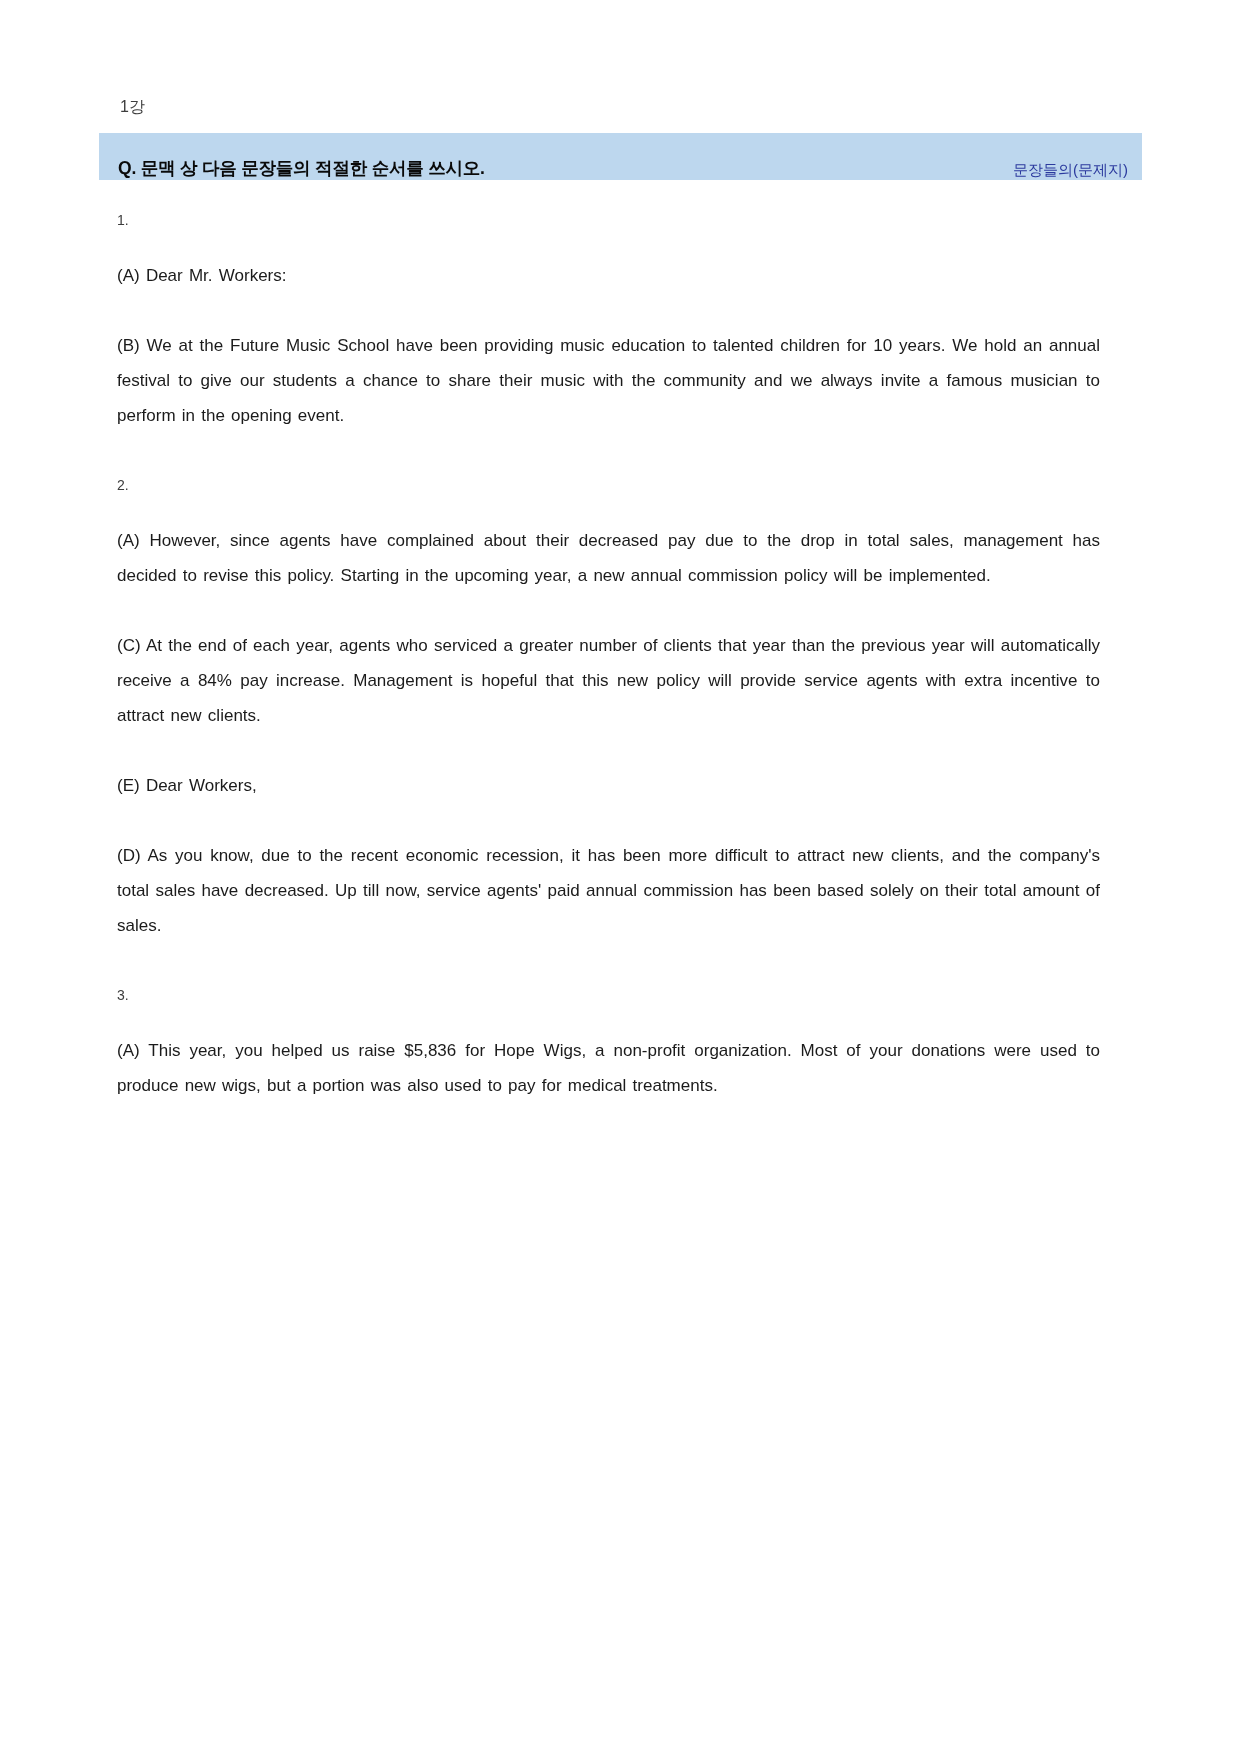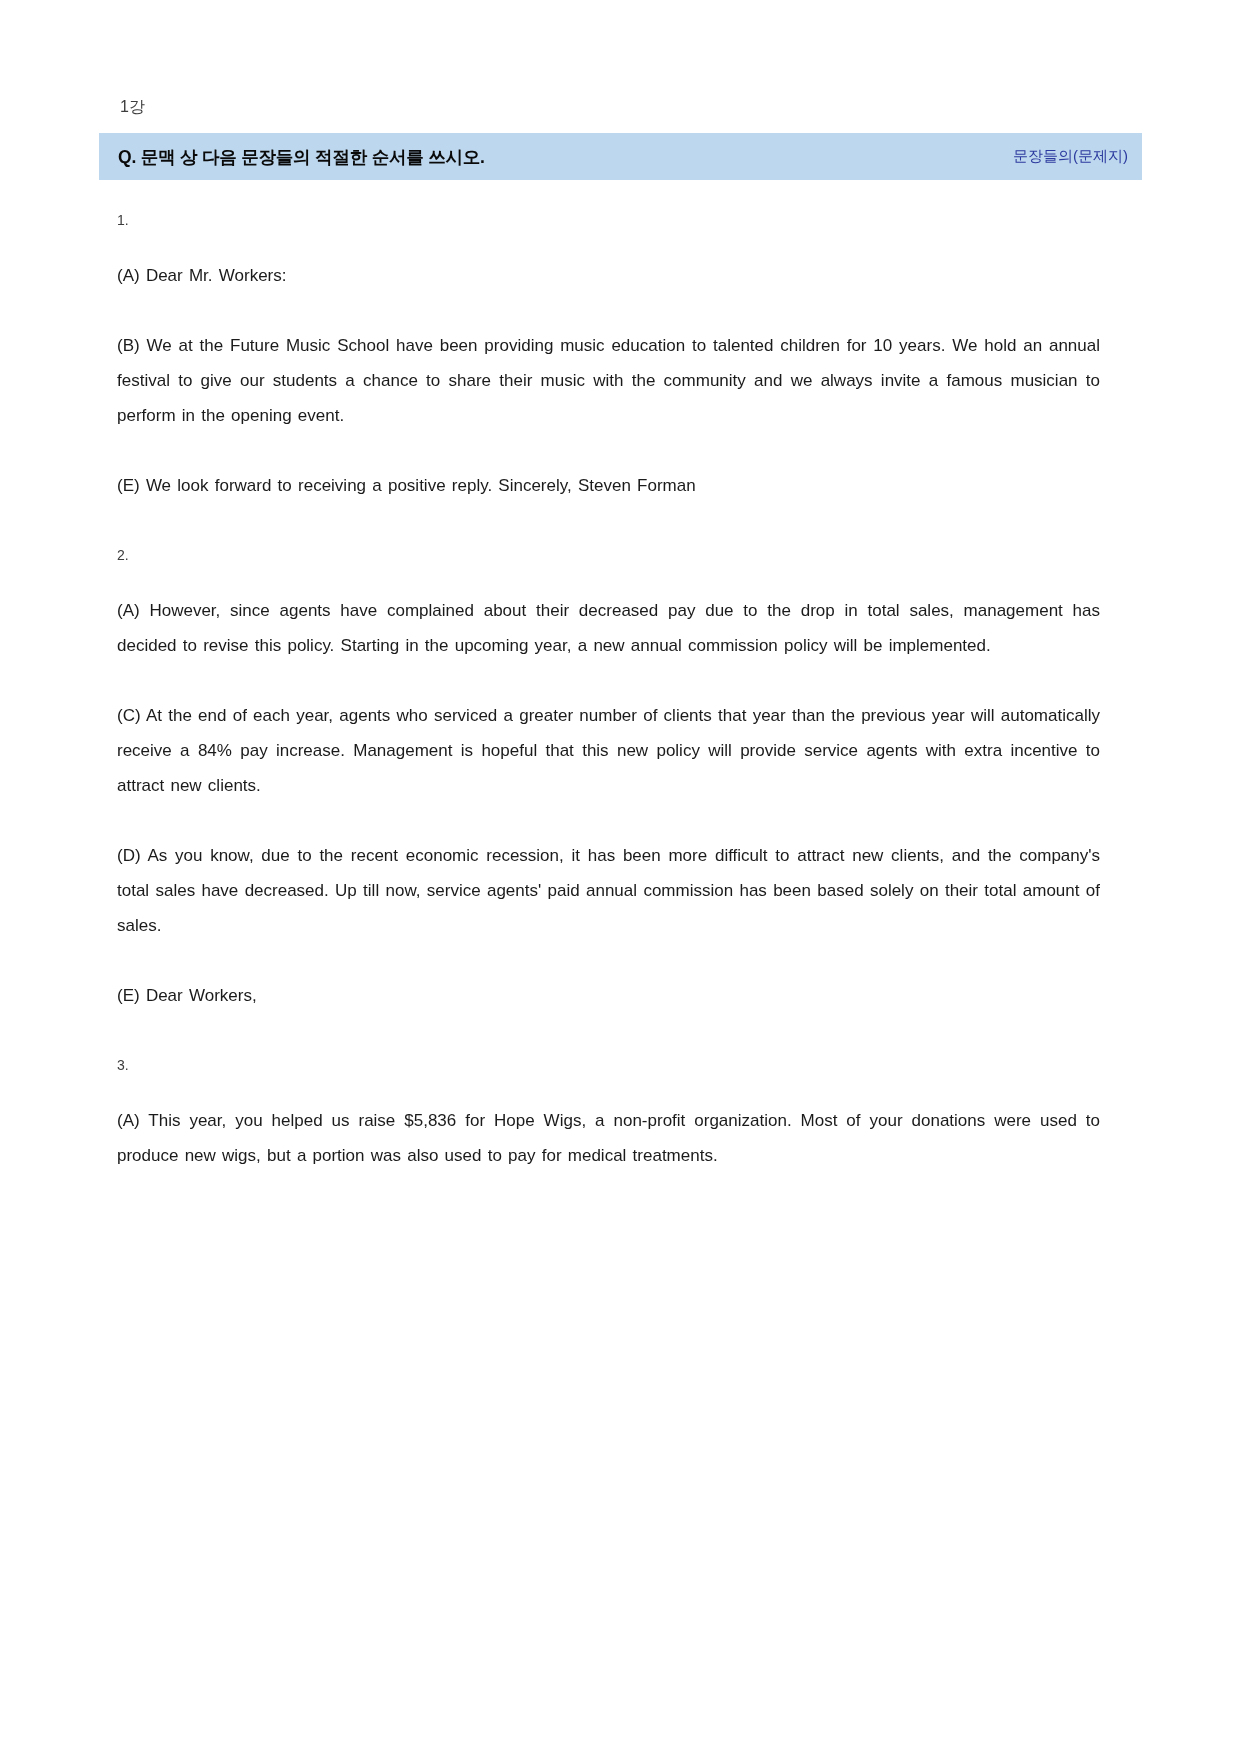--- a/index.html
+++ b/index.html
@@ -23,21 +23,21 @@
     margin-left: 20px;
   }
   .banner {
     position: absolute;
     left: 99px;
     top: 133px;
     width: 1043px;
     height: 47px;
     background: var(--banner-bg, #bdd7ee);
     display: flex;
-    align-items: center;
+    align-items: flex-end;
     justify-content: space-between;
     box-sizing: border-box;
     padding: 0 14px 0 19px;
   }
   .banner-title {
     font-size: 17.5px;
     font-weight: 700;
     color: #0a0a0a;
     letter-spacing: -0.2px;
     white-space: nowrap;
@@ -76,24 +76,23 @@
 <div class="banner">
   <span class="banner-title">Q. 문맥 상 다음 문장들의 적절한 순서를 쓰시오.</span>
   <span class="banner-tag">문장들의(문제지)</span>
 </div>
 
 <div class="content">
 
   <div class="sec-num">1.</div>
   <p class="para">(A) Dear Mr. Workers:</p>
   <p class="para">(B) We at the Future Music School have been providing music education to talented children for 10 years. We hold an annual festival to give our students a chance to share their music with the community and we always invite a famous musician to perform in the opening event.</p>
-  <p class="para">(E) We look forward to receiving a positive reply. Sincerely, Steven Forman</p>
 
   <div class="sec-num">2.</div>
   <p class="para">(A) However, since agents have complained about their decreased pay due to the drop in total sales, management has decided to revise this policy. Starting in the upcoming year, a new annual commission policy will be implemented.</p>
   <p class="para">(C) At the end of each year, agents who serviced a greater number of clients that year than the previous year will automatically receive a 84% pay increase. Management is hopeful that this new policy will provide service agents with extra incentive to attract new clients.</p>
+  <p class="para">(E) Dear Workers,</p>
   <p class="para">(D) As you know, due to the recent economic recession, it has been more difficult to attract new clients, and the company's total sales have decreased. Up till now, service agents' paid annual commission has been based solely on their total amount of sales.</p>
-  <p class="para">(E) Dear Workers,</p>
 
   <div class="sec-num">3.</div>
   <p class="para">(A) This year, you helped us raise $5,836 for Hope Wigs, a non-profit organization. Most of your donations were used to produce new wigs, but a portion was also used to pay for medical treatments.</p>
 
 </div>
 
 </body></html>

